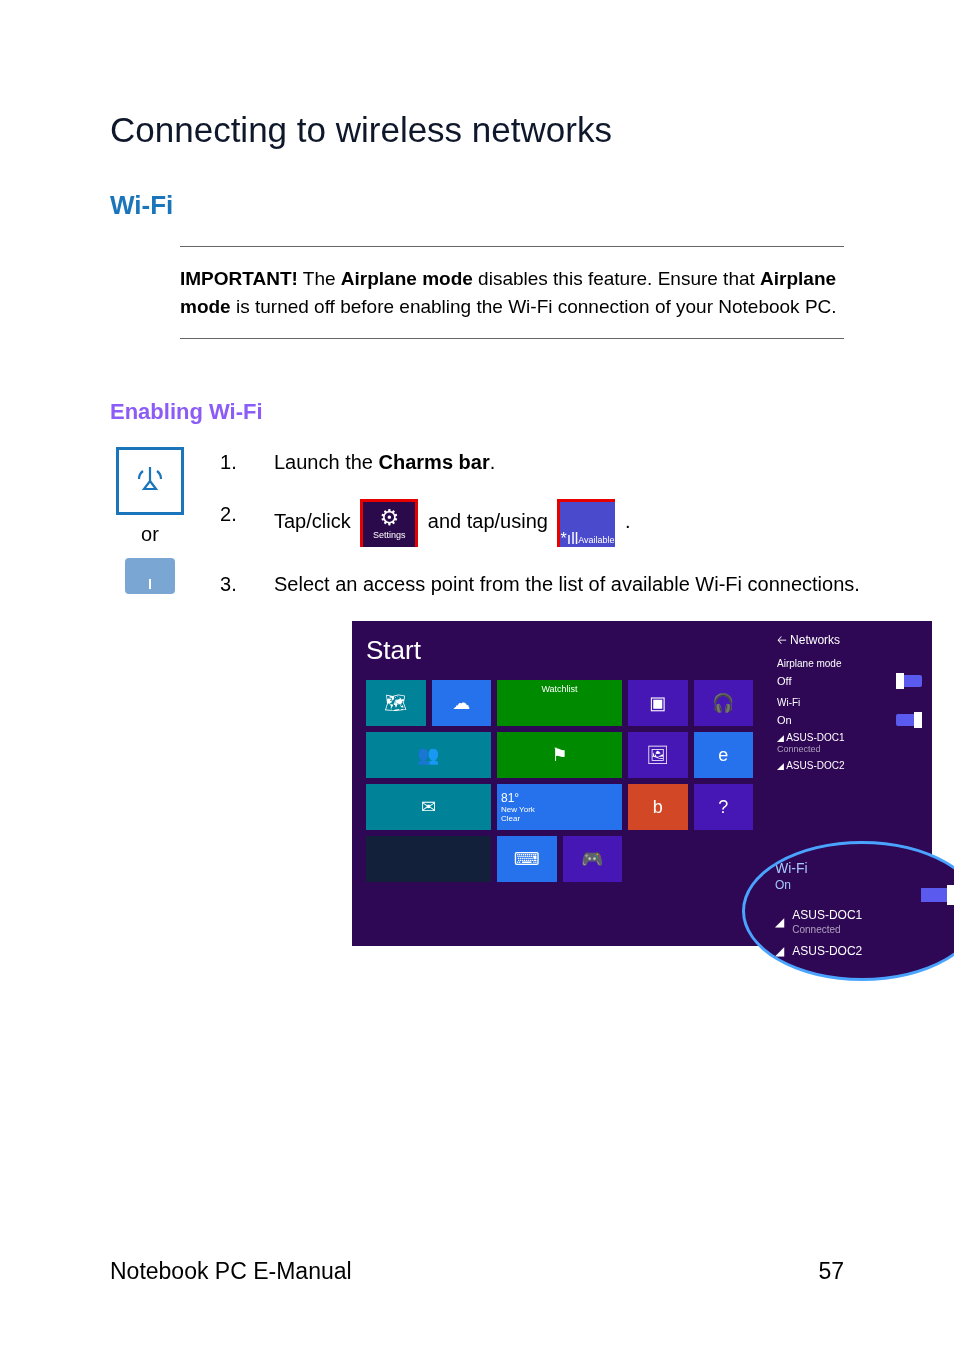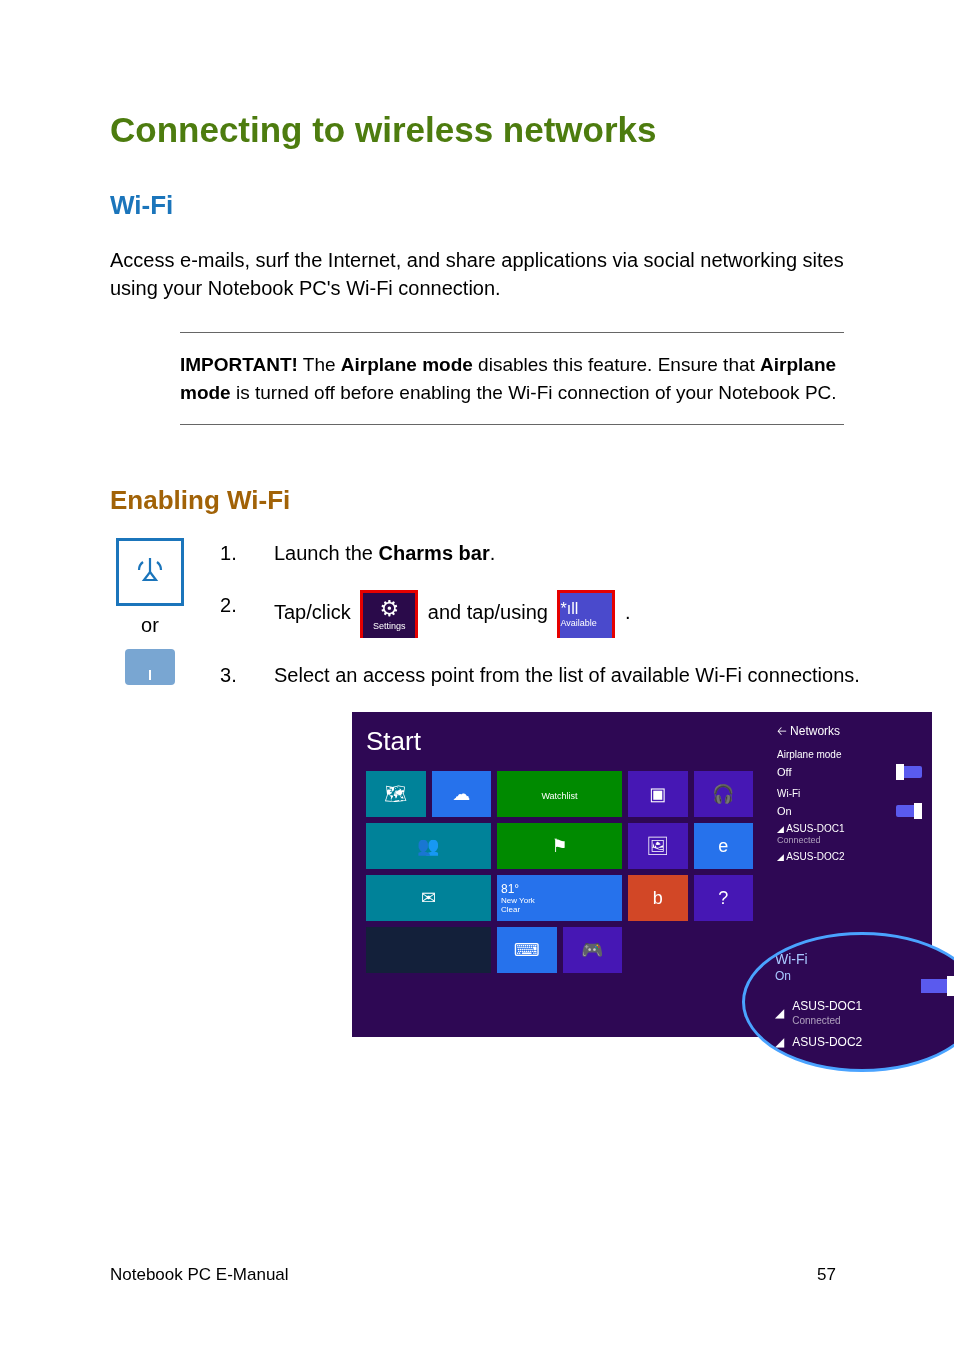--- a/index.html
+++ b/index.html
@@ -8,34 +8,34 @@
     width: 954px;
     height: 1345px;
     background: #fff;
     color: #000;
     position: relative;
   }
   .page {
     padding: 110px 110px 0 110px;
   }
   h1 {
-    color: #4d7c0f;
+    color: #0f172a;
     font-size: 35px;
-    font-weight: 700;
+    font-weight: 400;
     margin-bottom: 40px;
   }
   h2 {
     color: #1b75bb;
     font-size: 26px;
     font-weight: 700;
     margin-bottom: 25px;
   }
   h3 {
-    color: #a16207;
-    font-size: 26px;
+    color: #8b5cf6;
+    font-size: 22px;
     font-weight: 700;
     margin-bottom: 22px;
   }
   p.intro {
     font-size: 20px;
     line-height: 1.4;
     margin-bottom: 30px;
   }
   .note-block {
     margin-left: 70px;
@@ -83,21 +83,21 @@
     border-left: 3px solid #e60000;
     border-right: 3px solid #e60000;
     border-top: 3px solid #e60000;
   }
   .inline-icon-inner {
     flex: 1; background: #2a0a4a; display: flex; flex-direction: column;
     align-items: center; justify-content: center; color: #fff;
     font-size: 9px;
   }
   .inline-icon .gear { font-size: 22px; line-height: 1; }
-  .avail-inner { flex:1; background:#4a4acc; display:flex;flex-direction:column;align-items:flex-start;justify-content:center;color:#fff;font-size:9px;}
+  .avail-inner { flex:1; background:#4a4acc; display:flex;flex-direction:row;align-items:flex-end;justify-content:center;color:#fff;font-size:9px;}
   .avail-inner .star { font-size: 16px; line-height:1;}
   .screenshot-wrap { margin-left: 132px; width: 580px; position: relative; }
   .screenshot {
     width: 100%; height: 325px; display: flex; position: relative;
     font-family: "Segoe UI", sans-serif; color:#fff; overflow: visible;
   }
   .start-area { flex:1; background:#2e0854; padding:14px; position:relative;}
   .start-title { font-size: 26px; font-weight:300; margin-bottom:14px;}
   .tile-grid { display:grid; grid-template-columns: repeat(6, 1fr); grid-auto-rows: 46px; gap:6px;}
   .tile { display:flex; align-items:center; justify-content:center; font-size:18px;}
@@ -116,31 +116,30 @@
     background:#2e0854; border:3px solid #4aa3ff; border-radius: 50% / 50%;
     overflow:hidden; display:flex; flex-direction:column; justify-content:center; padding: 0 30px;
     color:#fff;
   }
   .zc-title{color:#a8c8ff;font-size:14px;margin-bottom:2px;}
   .zc-on{color:#a8c8ff;font-size:12px;margin-bottom:12px;}
   .zc-item{font-size:12px;display:flex;align-items:center;gap:8px;margin:4px 0;}
   .zc-toggle{width:32px;height:14px;background:#5a5aee;position:absolute;right:26px;top:44px;}
   .zc-toggle::after{content:"";position:absolute;right:-2px;top:-3px;width:8px;height:20px;background:#fff;}
   .footer {
-    position: absolute; bottom: 60px; left: 110px; right: 118px;
-    display: flex; justify-content: space-between; font-size: 17px; text-align: right;
+    position: absolute; bottom: 60px; left: 110px; right: 110px;
+    display: flex; justify-content: space-between; font-size: 23px; text-align: right;
   }
 </style>
 </head>
 <body>
 
 <div class="page">
   <h1>Connecting to wireless networks</h1>
   <h2>Wi-Fi</h2>
-  <p class="intro">Access e-mails, surf the Internet, and share applications via social networking sites using your Notebook PC's Wi-Fi connection.</p>
 
   <div class="note-block">
     <b>IMPORTANT!</b><span> The </span><b>Airplane mode</b><span> disables this feature. Ensure that </span><b>Airplane mode</b><span> is turned off before enabling the Wi-Fi connection of your Notebook PC.</span>
   </div>
 
   <h3>Enabling Wi-Fi</h3>
 
   <div class="steps-area">
     <div class="icon-col">
       <div class="touch-icon">
@@ -186,21 +185,21 @@
         </li>
       </ol>
 
       <div class="screenshot-wrap">
         <div class="screenshot">
           <div class="start-area">
             <div class="start-title">Start</div>
             <div class="tile-grid">
               <div class="tile t-teal">🗺</div>
               <div class="tile t-blue">☁</div>
-              <div class="tile t-green wide" style="font-size:9px;align-items:flex-start;padding:20px;">Watchlist</div>
+              <div class="tile t-green wide" style="font-size:9px;align-items:flex-start;padding:4px;">Watchlist</div>
               <div class="tile t-deep">▣</div>
               <div class="tile t-deep">🎧</div>
 
               <div class="tile t-teal wide">👥</div>
               <div class="tile t-green wide">⚑</div>
               <div class="tile t-deep">🖼</div>
               <div class="tile t-blue">e</div>
 
               <div class="tile t-teal wide">✉</div>
               <div class="tile t-blue wide" style="flex-direction:column;align-items:flex-start;padding:4px;">

